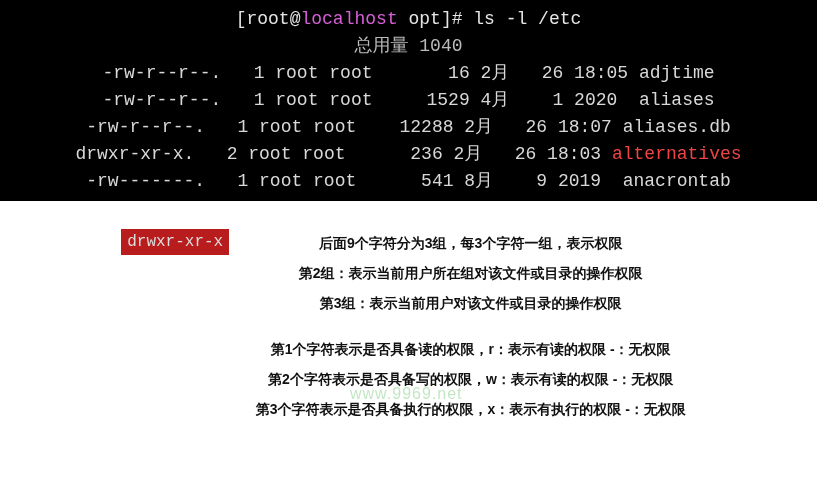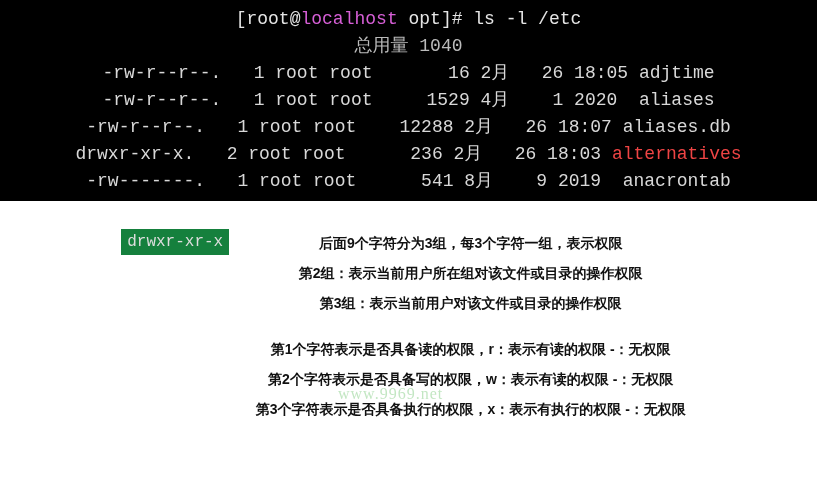--- a/index.html
+++ b/index.html
@@ -16,21 +16,21 @@
     .prompt-host { color: #d75fd7; }
     .prompt-white { color: #e5e5e5; }
     .dir-blue { color: #ef4444; }
     .total-line { color: #bbb; }
     .explain {
       padding: 28px 20px 8px 10px;
       position: relative;
     }
     .perm-badge {
       display: inline-block;
-      background: #15803d;
+      background: #b91c1c;
       color: #ddd;
       font-family: "Courier New", monospace;
       font-size: 16px;
       padding: 4px 6px;
       vertical-align: top;
     }
     .explain-lines {
       display: inline-block;
       vertical-align: top;
       margin-left: 22px;
@@ -38,24 +38,24 @@
       font-weight: bold;
       color: #111;
       line-height: 2;
     }
     .explain-lines p { margin-bottom: 2px; }
     .spacer { height: 16px; }
     .green-wm {
       position: absolute;
       color: rgba(120,200,120,0.45);
       font-size: 16px;
-      left: 338px;
+      left: 350px;
       bottom: 30px;
       letter-spacing: 1px;
-      font-family: Liberation Serif, serif;
+      font-family: Liberation Sans, sans-serif;
     }
   </style>
 </head>
 <body>
 
 <div class="terminal" id="term"><span class="prompt-white">[root@</span><span class="prompt-host">localhost</span><span class="prompt-white"> opt]# ls -l /etc</span>
 <span class="total-line">总用量 1040</span>
 -rw-r--r--.   1 root root       16 2月   26 18:05 adjtime
 -rw-r--r--.   1 root root     1529 4月    1 2020  aliases
 -rw-r--r--.   1 root root    12288 2月   26 18:07 aliases.db

